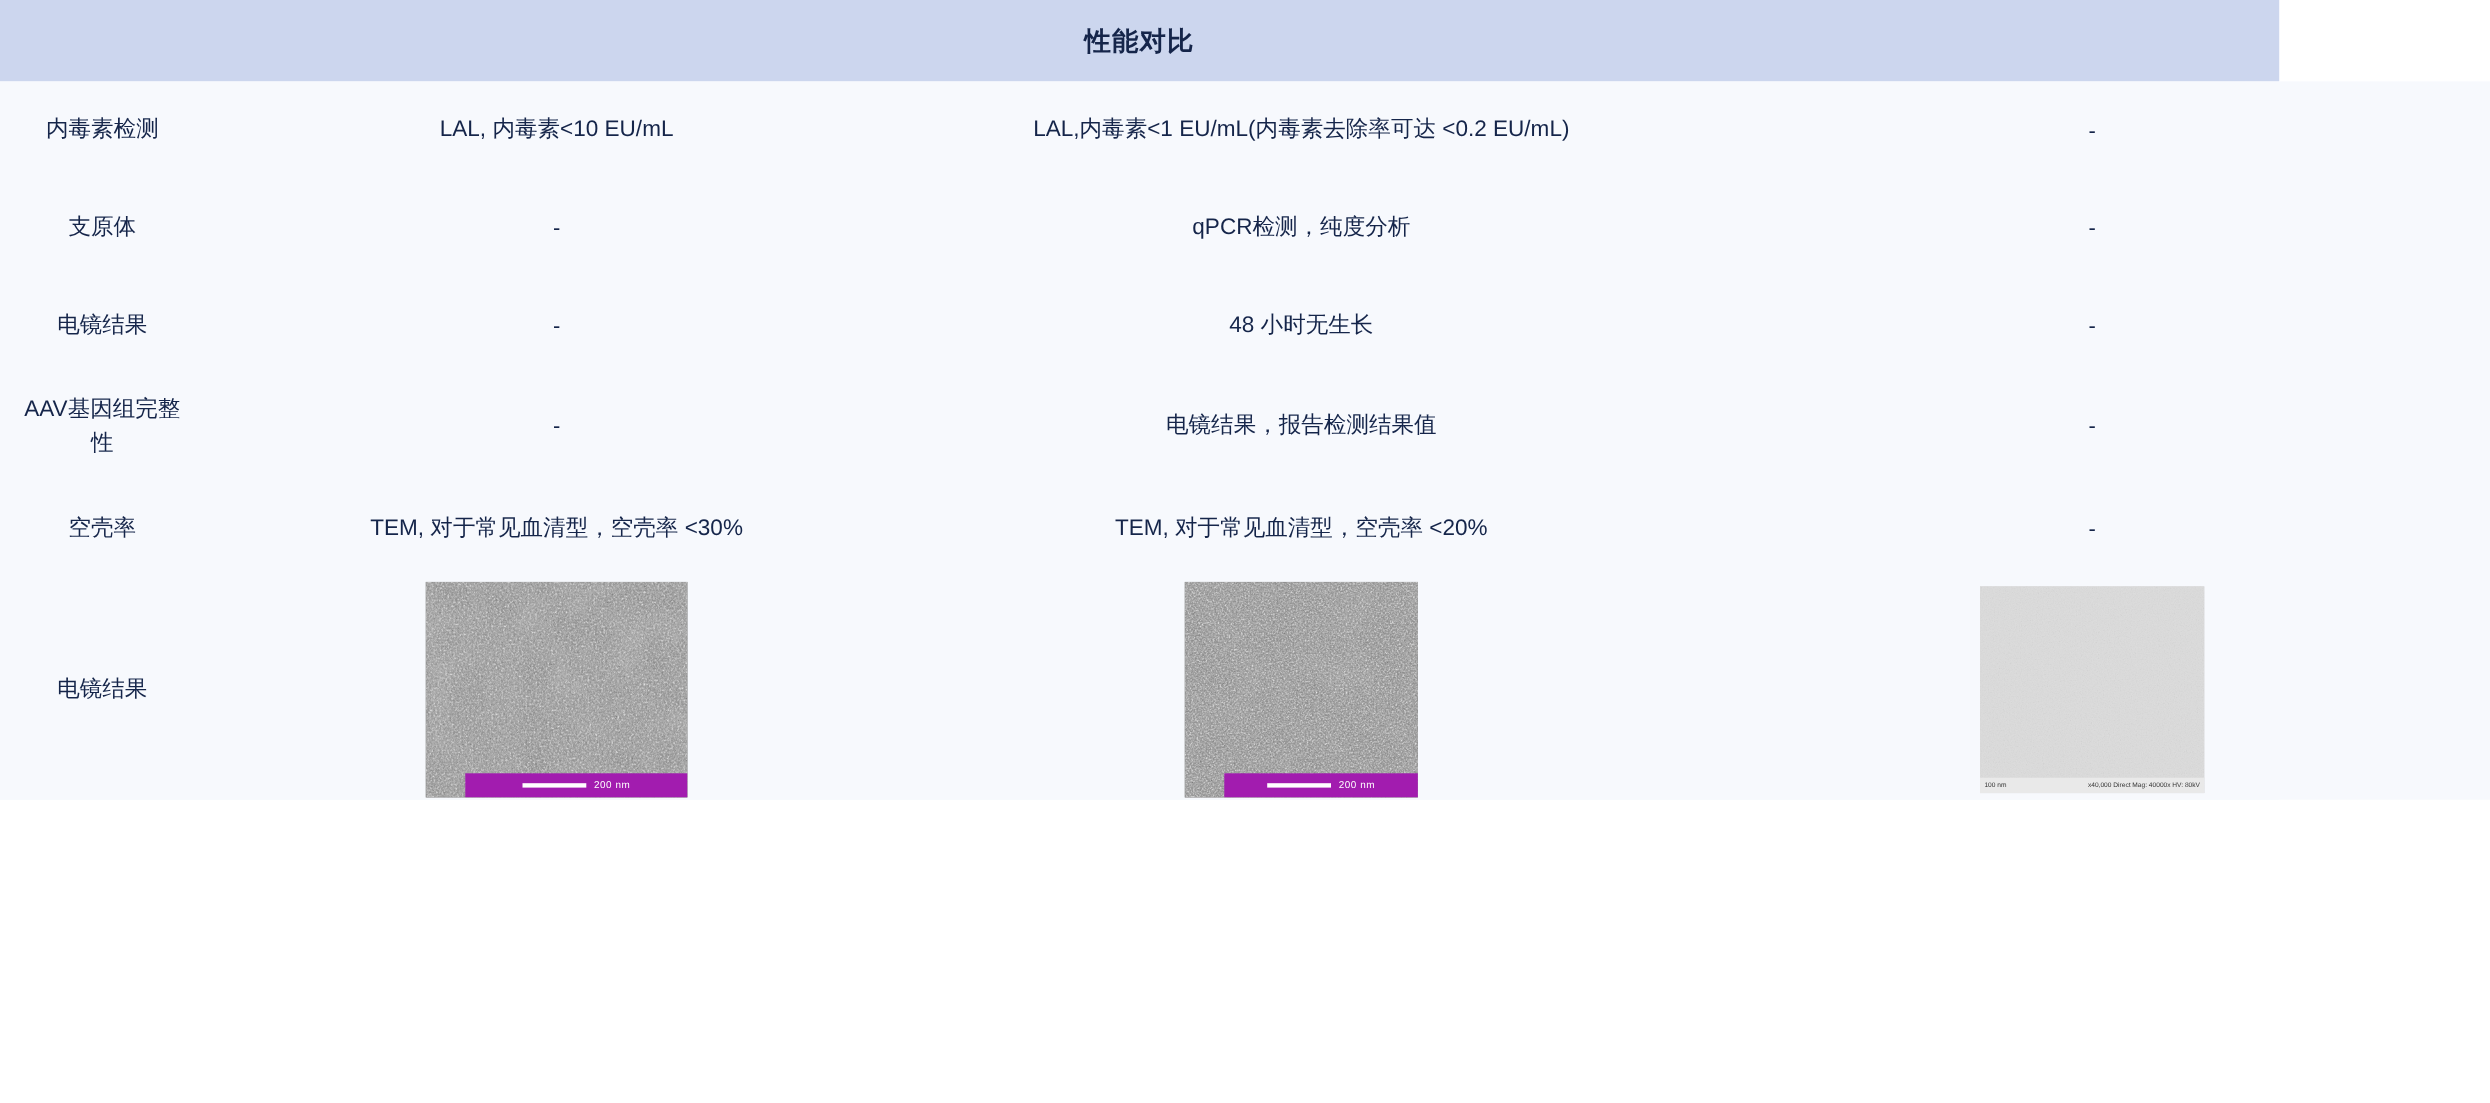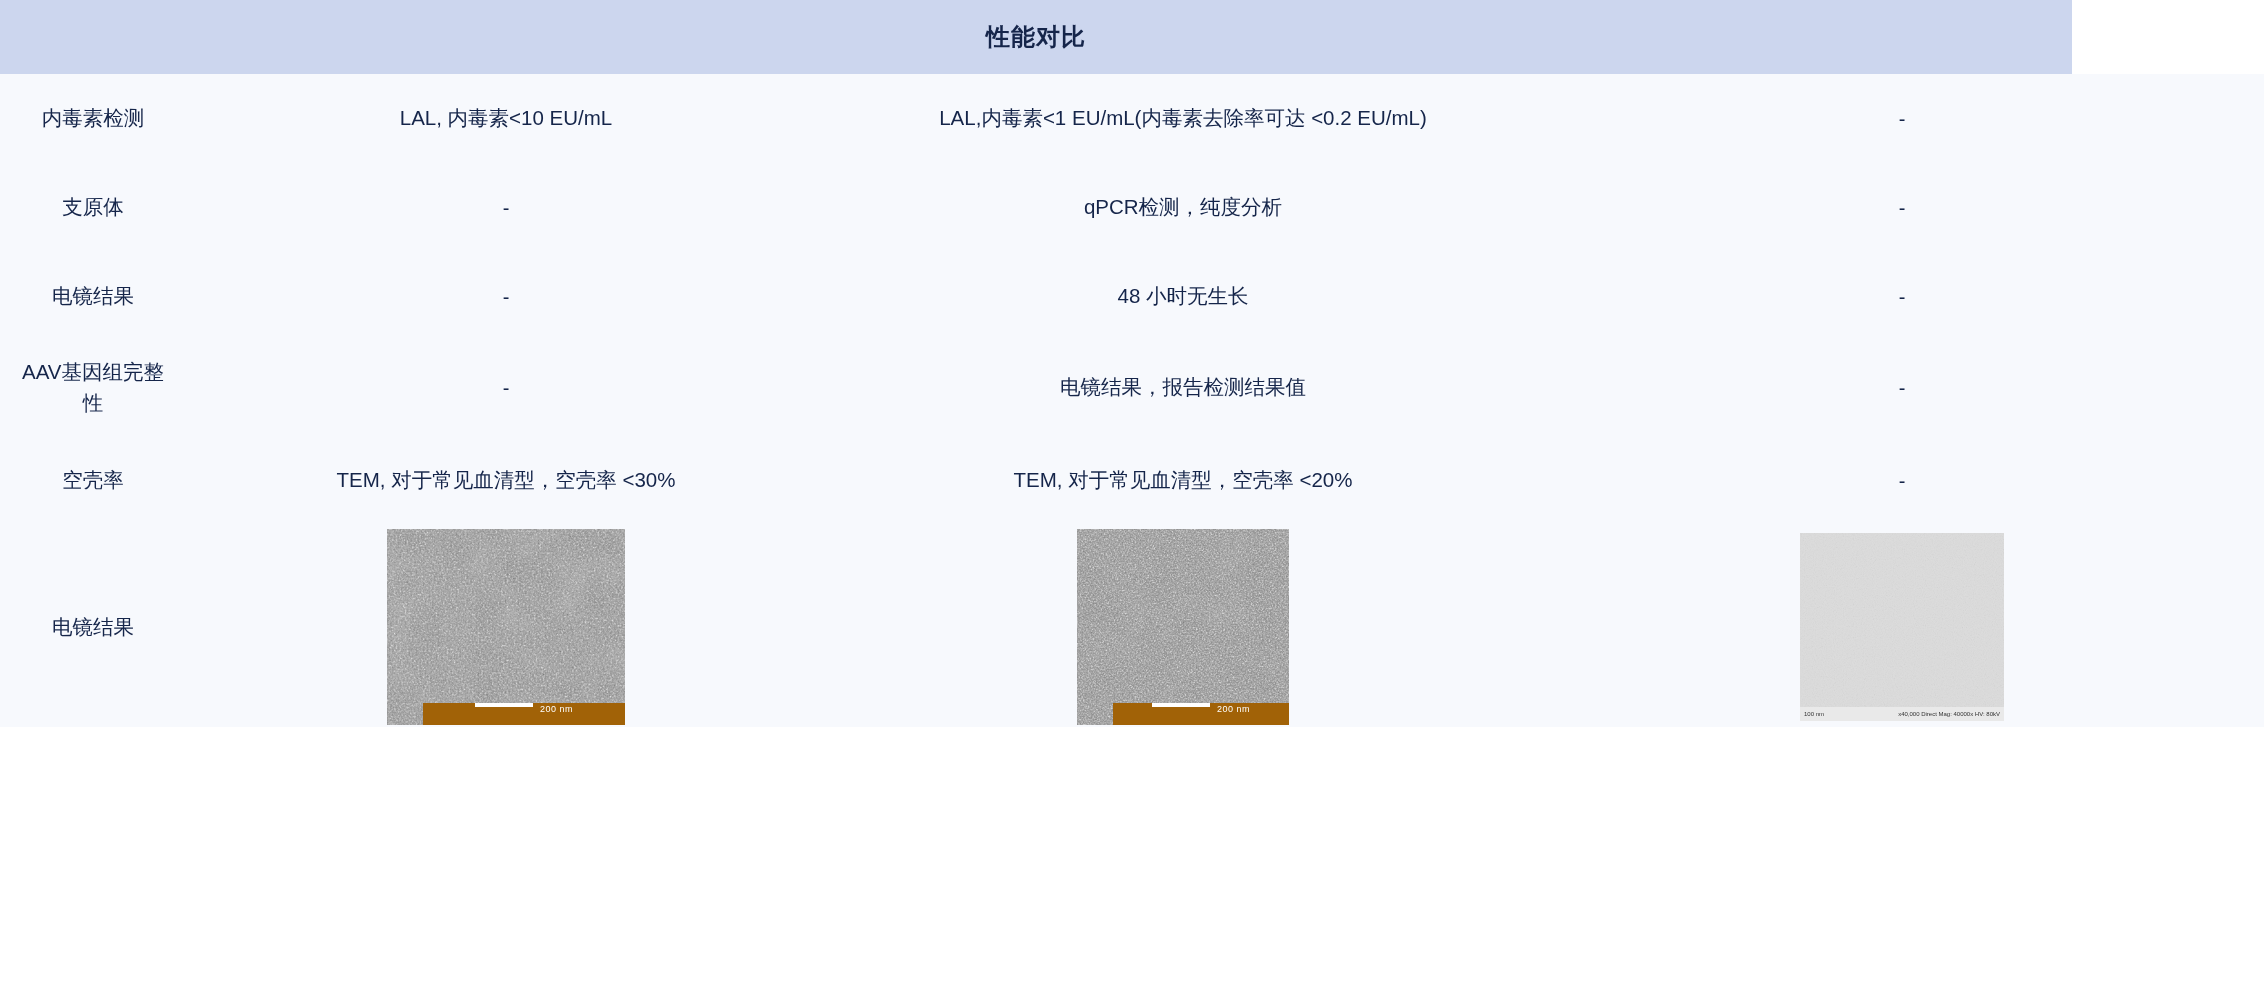--- a/index.html
+++ b/index.html
@@ -93,23 +93,23 @@
   .grain {
     position: absolute;
     inset: 0;
   }
   .scalebar {
     position: absolute;
     left: 0;
     right: 0;
     bottom: 0;
     height: 22px;
-    background: #a16207;
+    background: #a21caf;
     display: flex;
-    align-items: flex-start;
+    align-items: center;
     justify-content: center;
     gap: 7px;
     margin-left: 36px;
   }
   .scalebar .bar {
     width: 58px;
     height: 4px;
     background: #ffffff;
   }
   .scalebar .sb-text {

